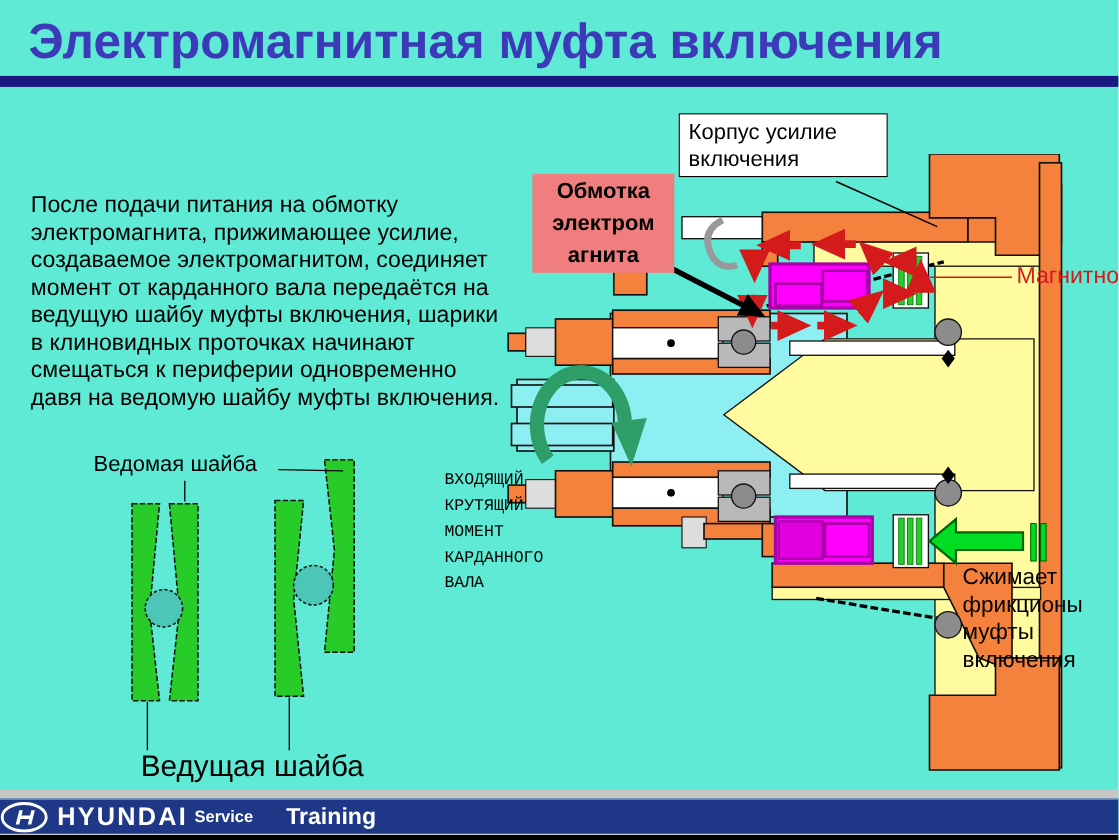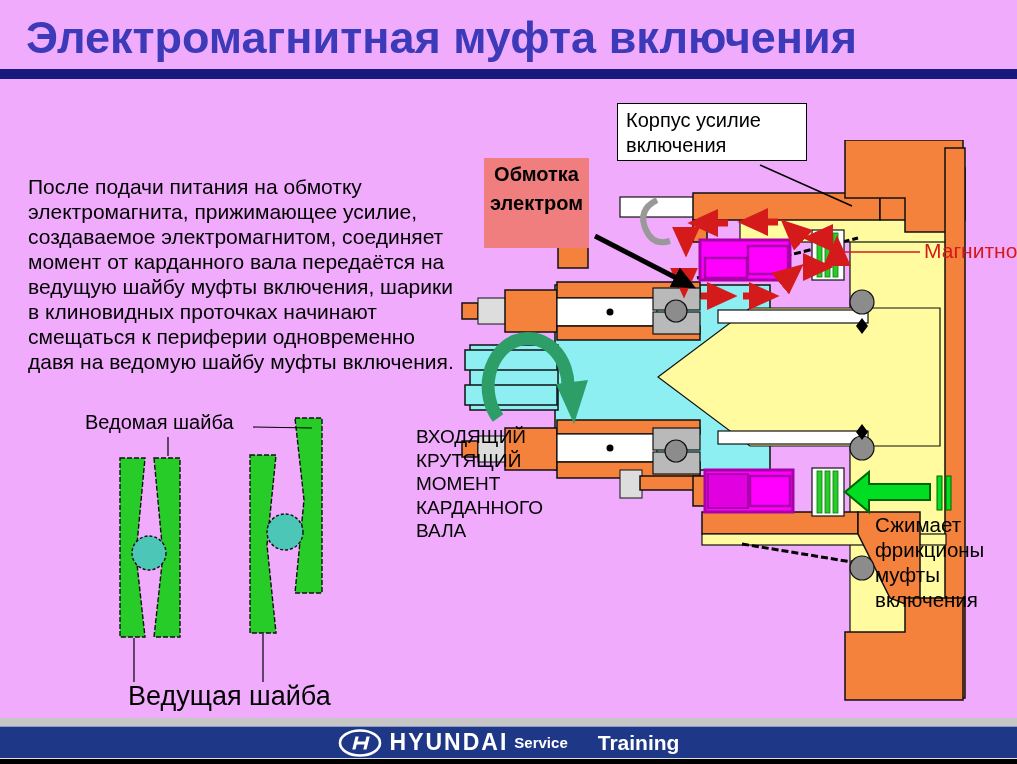--- a/index.html
+++ b/index.html
@@ -1,36 +1,36 @@
 <!DOCTYPE html>
 <html style="--title-blue: #3C3AB8; --rule-navy: #18187E; --footer-navy: #1F3787; --red: #D41A1A; --label-pink: #F17E7E; --housing-orange: #F4813C; --drum-yellow: #FFFB9E; --shaft-cyan: #8DEFF2; --coil-magenta: #FF00FF; --friction-green: #28CC28; --ball-teal: #4CC6B6; --torque-green: #2E9E68; --arrow-green: #00DD22;"><head>
 <meta charset="utf-8">
 <style>
   html,body{margin:0;padding:0;background:#fff;}
-  .slide{position:relative;width:1017px;height:764px;background:#f0abfc;overflow:hidden;
+  .slide{position:relative;width:1017px;height:764px;background:#5eead4;overflow:hidden;
          font-family:"Liberation Sans","DejaVu Sans",sans-serif;}
 
   
   .title{position:absolute;left:26px;top:12px;font-size:45px;font-weight:bold;
          color:var(--title-blue);letter-spacing:0px;white-space:nowrap;}
   .title-rule{position:absolute;left:0;top:69px;width:1017px;height:10px;background:var(--rule-navy);}
 
   
   .body-text{position:absolute;left:28px;top:126px;width:470px;font-size:21px;line-height:25px;color:#000;margin-top:48px;}
 
   
   .housing-label{position:absolute;left:617px;top:103px;width:172px;height:48px;
                  background:#fff;border:1.6px solid #000;padding:4px 8px;
                  font-size:20px;line-height:25px;color:#000;}
-  .coil-label{position:absolute;left:484px;top:158px;width:105px;height:88px;
+  .coil-label{position:absolute;left:484px;top:158px;width:129px;height:88px;
               background:var(--label-pink);text-align:center;font-size:20px;font-weight:bold;
               line-height:29px;color:#000;padding-top:2px;}
   .magfield-label{position:absolute;left:889px;top:237px;width:140px;text-align:right;
                   color:var(--red);font-size:21px;line-height:28px;}
-  .torque-label{position:absolute;left:416px;top:425px;font-size:19px;line-height:23.5px;color:#000;}
+  .torque-label{position:absolute;left:404px;top:425px;font-size:15px;line-height:23.5px;color:#000;font-family:Liberation Mono, monospace;}
   .compress-label{position:absolute;left:875px;top:512px;font-size:20.5px;line-height:25px;color:#000;}
   .driven-label{position:absolute;left:85px;top:411px;font-size:20px;color:#000;}
   .driving-label{position:absolute;left:128px;top:681px;font-size:27px;color:#000;}
 
   
   .f-or{fill:var(--housing-orange);stroke:#111;stroke-width:1.5;}
   .f-ye{fill:var(--drum-yellow);stroke:#111;stroke-width:1.2;}
   .f-cy{fill:var(--shaft-cyan);stroke:#111;stroke-width:1.5;}
   .f-mg{fill:var(--coil-magenta);stroke:#AA00AA;}
   .f-wh{fill:#fff;stroke:#111;stroke-width:1.2;}
@@ -38,21 +38,21 @@
   .f-ball{fill:#8C8C8C;stroke:#111;stroke-width:1.2;}
   .f-gn{fill:var(--friction-green);stroke:#0A7A0A;stroke-width:0.8;}
   .red-a{stroke:var(--red);stroke-width:7;}
   .plate{fill:var(--friction-green);stroke:#111;stroke-width:1.4;stroke-dasharray:5 2;}
   .tball{fill:var(--ball-teal);stroke:#111;stroke-width:1.4;stroke-dasharray:3 2;}
   .lbl-line{stroke:#000;stroke-width:1.2;}
 
   
   .footer-gray{position:absolute;left:0;top:718px;width:1017px;height:8px;background:#C6C6C6;}
   .footer-navy{position:absolute;left:0;top:726px;width:1017px;height:31px;background:var(--footer-navy);
-               border-top:1px solid #8A9AC8;display:flex;align-items:center;justify-content:center;}
+               border-top:1px solid #8A9AC8;display:flex;align-items:center;}
   .footer-black{position:absolute;left:0;top:758px;width:1017px;height:6px;background:#000;border-top:1px solid #ddd;}
   .logo-row{display:flex;align-items:center;color:#fff;}
   .logo-hyundai{font-weight:bold;font-size:23px;letter-spacing:2px;margin-left:8px;}
   .logo-service{font-weight:bold;font-size:15px;margin-left:6px;}
   .logo-training{font-weight:bold;font-size:21px;margin-left:30px;}
 </style>
 </head>
 <body>
 
 <div class="slide">
@@ -213,20 +213,21 @@
   </div>
 
   <div class="housing-label">
     <div>Корпус усилие</div>
     <div>включения</div>
   </div>
 
   <div class="coil-label">
     <div>Обмотка</div>
     <div>электром</div>
+    <div>агнита</div>
   </div>
 
   <div class="magfield-label">
     <div>Магнитное</div>
   </div>
 
   <div class="torque-label">
     <div>ВХОДЯЩИЙ</div>
     <div>КРУТЯЩИЙ</div>
     <div>МОМЕНТ</div>

